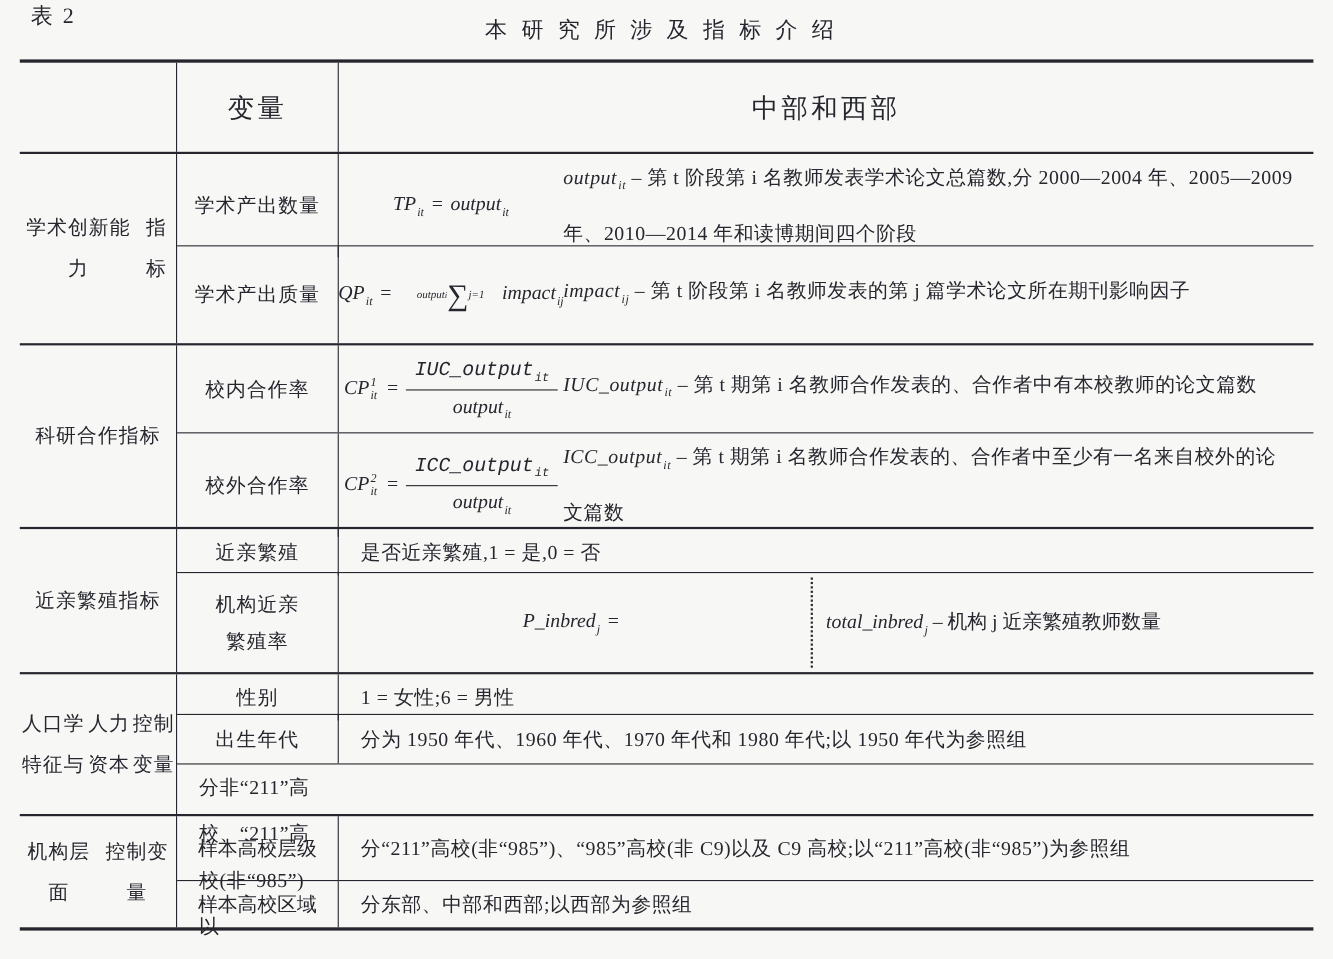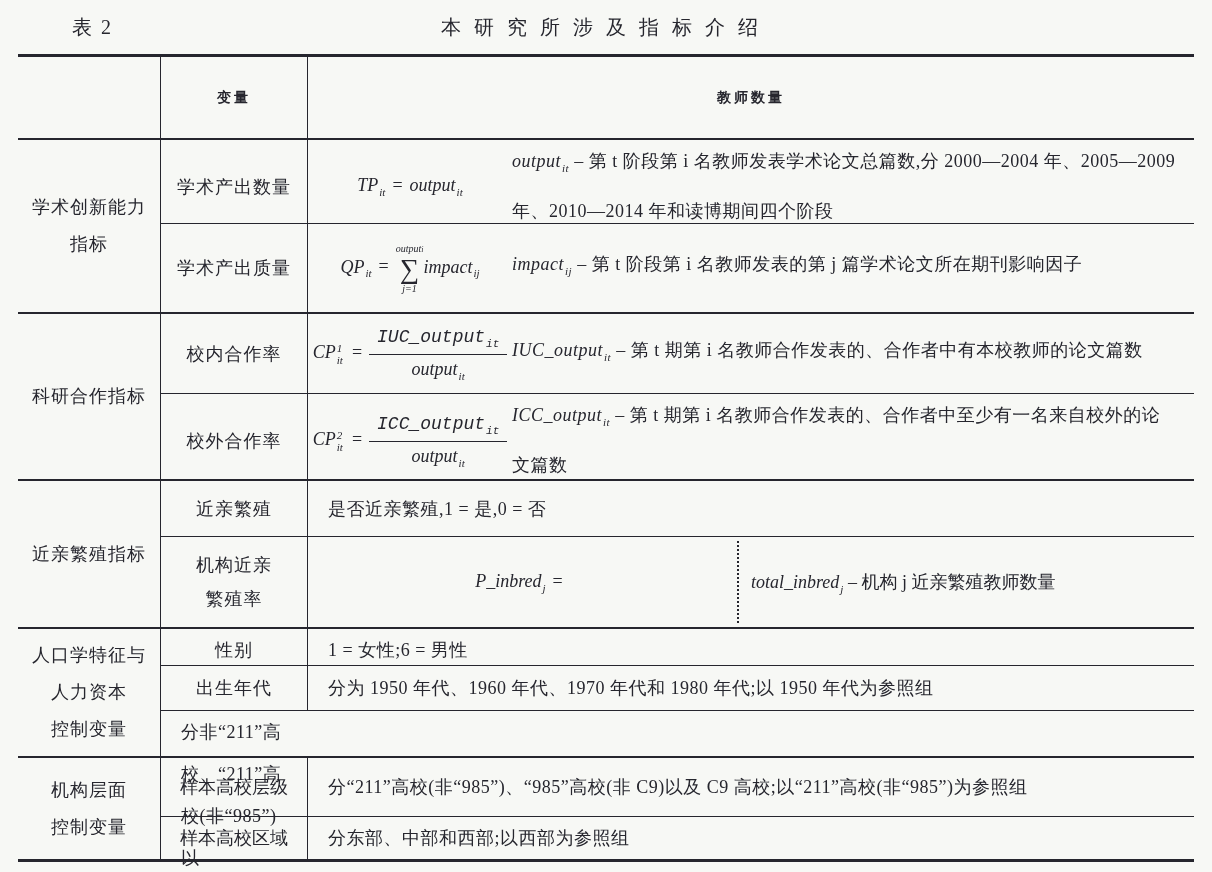--- a/index.html
+++ b/index.html
@@ -5,34 +5,34 @@
   * { box-sizing: border-box; margin: 0; padding: 0; }
   html, body { width: 1212px; height: 872px; }
   body {
     background: #f7f8f5;
     color: #26262e;
     font-family: "Liberation Serif", "DejaVu Serif", serif;
     overflow: hidden;
   }
   
   .caption { position: relative; height: 54px; }
-  .tbl-label { position: absolute; left: 28px; top: 14px; font-size: 20px; letter-spacing: 2px; margin-left: 44px; }
+  .tbl-label { position: absolute; left: 28px; top: 1px; font-size: 20px; letter-spacing: 2px; }
   .tbl-title { position: absolute; left: 50%; top: 14px; transform: translateX(-50%);
                font-size: 20px; letter-spacing: 13px; white-space: nowrap; }
 
   
   .tbl { margin: 0 18px; border-top: 3px solid #26262e; border-bottom: 3px solid #26262e; background: transparent; }
 
   .hrow { display: grid; grid-template-columns: 143px 147px 1fr; height: 83px; border-bottom: 2px solid #26262e; }
-  .hcell { display: flex; align-items: center; justify-content: center; font-size: 14px; letter-spacing: 3px; font-weight: bold; }
+  .hcell { display: flex; align-items: center; justify-content: center; font-size: 24px; letter-spacing: 3px; }
   .vr { border-right: 1.5px solid #26262e; }
 
   .sec { display: grid; grid-template-columns: 143px 1fr; border-bottom: 2px solid #26262e; }
   .sec:last-child { border-bottom: none; }
-  .cat { border-right: 1.5px solid #26262e; display: flex; flex-direction: column;
+  .cat { border-right: 1.5px solid #26262e; display: flex; 
          align-items: center; justify-content: center; text-align: center;
          font-size: 18px; line-height: 37px; letter-spacing: 1px; }
   .rows { display: flex; flex-direction: column; }
   .row { display: grid; grid-template-columns: 147px 1fr; border-bottom: 1.5px solid #26262e; }
   .row:last-child { border-bottom: none; }
   .var { border-right: 1.5px solid #26262e; display: flex; flex-direction: column;
          align-items: center; justify-content: center; text-align: center;
          font-size: 18px; line-height: 34px; letter-spacing: 1px; }
 
   
@@ -49,40 +49,40 @@
   
   .fml { font-style: italic; font-size: 18px; white-space: nowrap; }
   .fml .eqs { font-style: normal; margin: 0 7px; }
   .sb { font-size: 11px; font-style: italic; vertical-align: -5px; margin-left: 1px; }
   .term { font-style: italic; }
   .frac { display: inline-block; vertical-align: middle; text-align: center; }
   .frac .fn { display: block; border-bottom: 1.5px solid #26262e; padding: 2px 8px 4px; font-family: Liberation Mono, monospace; }
   .frac .fd { display: block; padding-top: 4px; }
   .ss { display: inline-block; vertical-align: middle; margin-left: 1px; margin-right: 2px; }
   .ss .u, .ss .d { display: block; font-size: 11px; line-height: 12px; font-style: italic; }
-  .sum { display: inline-flex; flex-direction: column; align-items: center; vertical-align: middle; margin: 0 0; }
+  .sum { display: inline-flex; flex-direction: row; align-items: center; vertical-align: middle; margin: 0 16px; }
   .sum .su { font-size: 10px; line-height: 11px; font-style: italic; }
   .sum .su .tiny { font-size: 8px; }
   .sum .sg { font-size: 27px; line-height: 28px; font-style: normal; }
   .sum .sl { font-size: 10px; line-height: 11px; font-style: italic; }
 </style>
 </head>
 <body>
 
 <div class="caption">
   <span class="tbl-label">表 2</span>
   <span class="tbl-title">本研究所涉及指标介绍</span>
 </div>
 
 <div class="tbl">
 
   <div class="hrow">
     <div class="hcell vr"></div>
     <div class="hcell vr">变量</div>
-    <div class="hcell">教师数量</div>
+    <div class="hcell">中部和西部</div>
   </div>
 
   <div class="sec">
     <div class="cat">
       <div>学术创新能力</div>
       <div>指标</div>
     </div>
     <div class="rows">
       <div class="row" style="height:84px">
         <div class="var">学术产出数量</div>
@@ -141,21 +141,21 @@
         </div>
       </div>
     </div>
   </div>
 
   <div class="sec">
     <div class="cat">
       <div>近亲繁殖指标</div>
     </div>
     <div class="rows">
-      <div class="row" style="height:56px">
+      <div class="row" style="height:40px">
         <div class="var">近亲繁殖</div>
         <div class="dplain">是否近亲繁殖,1 = 是,0 = 否</div>
       </div>
       <div class="row" style="height:90px">
         <div class="var">
           <div>机构近亲</div>
           <div>繁殖率</div>
         </div>
         <div class="dcell">
           <div class="fzone-wide">

